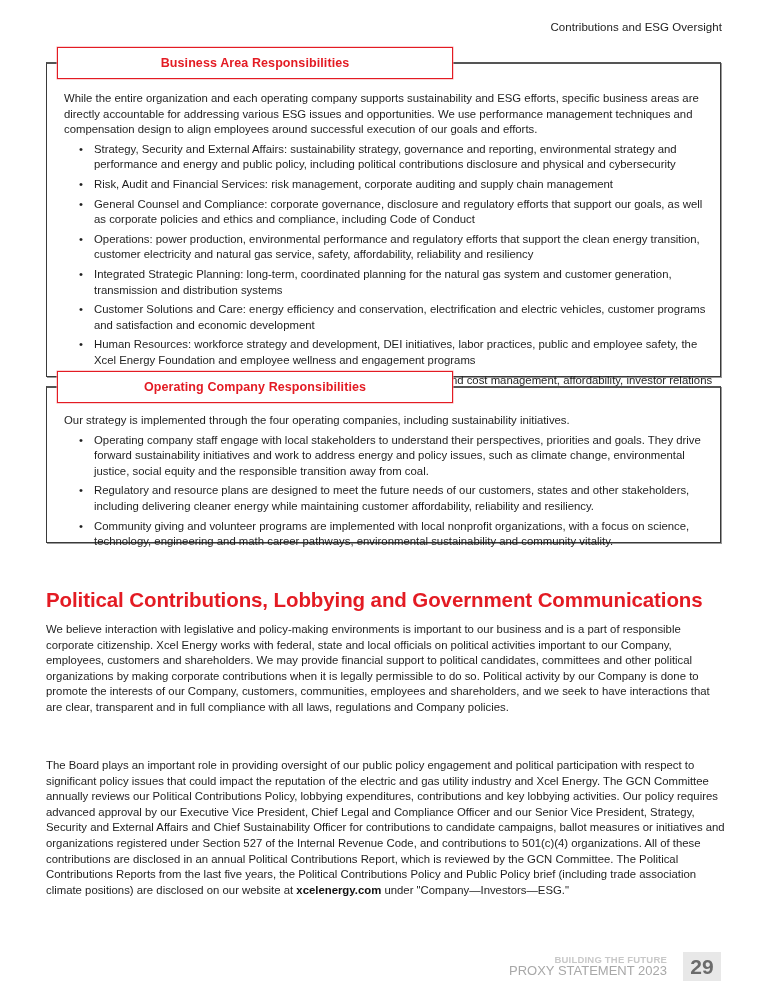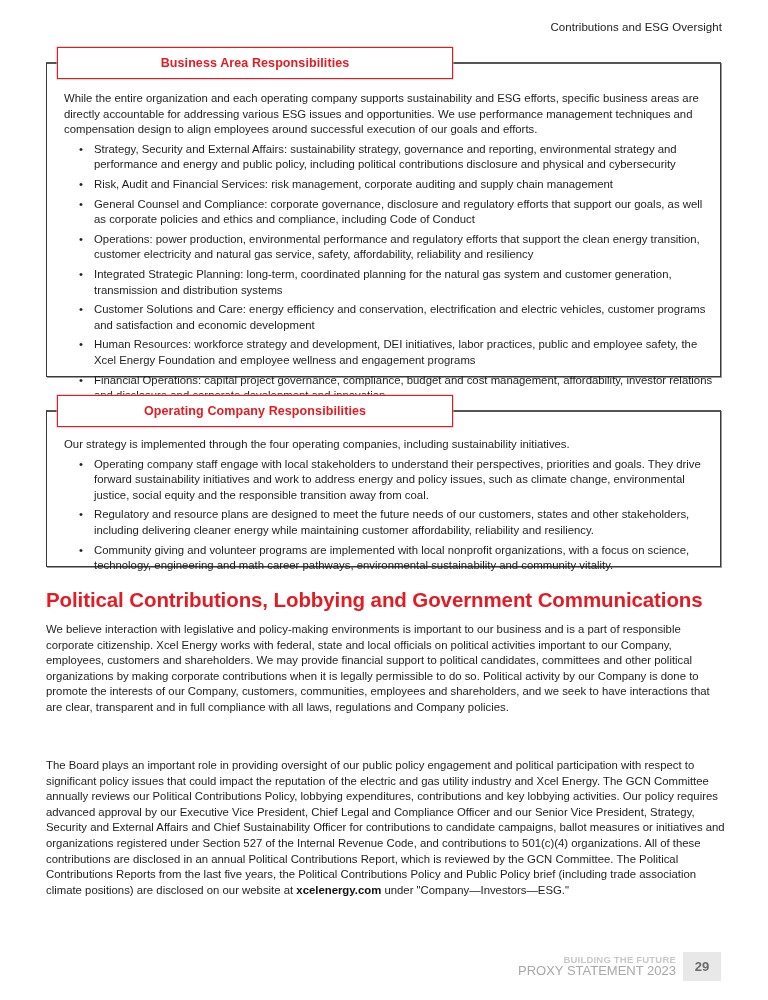--- a/index.html
+++ b/index.html
@@ -58,21 +58,21 @@
     position: relative;
     padding-left: 15px;
     margin-bottom: 4px;
   }
   .box-body li .bullet {
     position: absolute;
     left: 0;
     top: 0;
   }
   #box1 { top: 62px; height: 315px; }
-  #box2 { top: 410px; height: 157px; }
+  #box2 { top: 386px; height: 157px; }
   #box2 .box-body { padding-top: 25px; }
   .section-heading {
     position: absolute;
     left: 46px;
     top: 588px;
     font-size: 20.5px;
     font-weight: bold;
     color: #e31b23;
     letter-spacing: -0.1px;
   }
@@ -89,42 +89,42 @@
   .body-text b { font-weight: bold; color: #111; }
   .footer {
     position: absolute;
     right: 47px;
     top: 952px;
     display: flex;
     align-items: stretch;
   }
   .footer-text {
     text-align: right;
-    padding-right: 7px;
+    padding-right: 16px;
     padding-top: 2px;
   }
   .footer-title {
     font-size: 9.5px;
     font-weight: bold;
     color: #c8c8c8;
     letter-spacing: 0.2px;
     line-height: 11px;
   }
   .footer-sub {
     font-size: 13px;
     color: #a8a8a8;
     line-height: 12px;
   }
   .page-number {
     width: 38px;
     height: 29px;
     background: #e8e8e8;
     color: #6b6b6b;
     font-weight: bold;
-    font-size: 13px;
+    font-size: 21px;
     display: flex;
     align-items: center;
     justify-content: center;
   }
 </style>
 </head>
 <body>
 
 <div class="running-header">Contributions and ESG Oversight</div>
 

